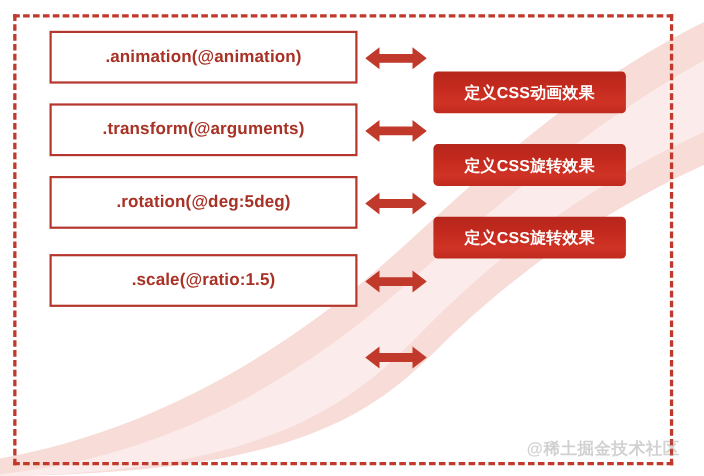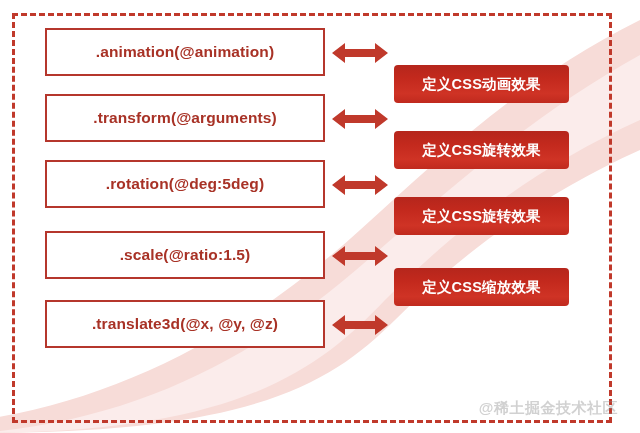--- a/index.html
+++ b/index.html
@@ -174,29 +174,23 @@
 
     <div class="row" style="top:231px;padding-left:44px;">
       <div class="left-box">
         <span class="left-box-label">.scale(@ratio:1.5)</span>
       </div>
       <div class="arrow-cell">
         <svg width="56" height="22" viewBox="0 0 56 22" aria-hidden="true">
           <polygon points="0,11 13,1 13,7 43,7 43,1 56,11 43,21 43,15 13,15 13,21" fill="#c0392b"></polygon>
         </svg>
       </div>
-      <div class="right-box">
-        <span class="right-box-label">定义CSS缩放效果</span>
-      </div>
     </div>
 
     <div class="row" style="top:300px;">
-      <div class="left-box">
-        <span class="left-box-label">.translate3d(@x, @y, @z)</span>
-      </div>
       <div class="arrow-cell">
         <svg width="56" height="22" viewBox="0 0 56 22" aria-hidden="true">
           <polygon points="0,11 13,1 13,7 43,7 43,1 56,11 43,21 43,15 13,15 13,21" fill="#c0392b"></polygon>
         </svg>
       </div>
     </div>
 
 
   </div>
 

